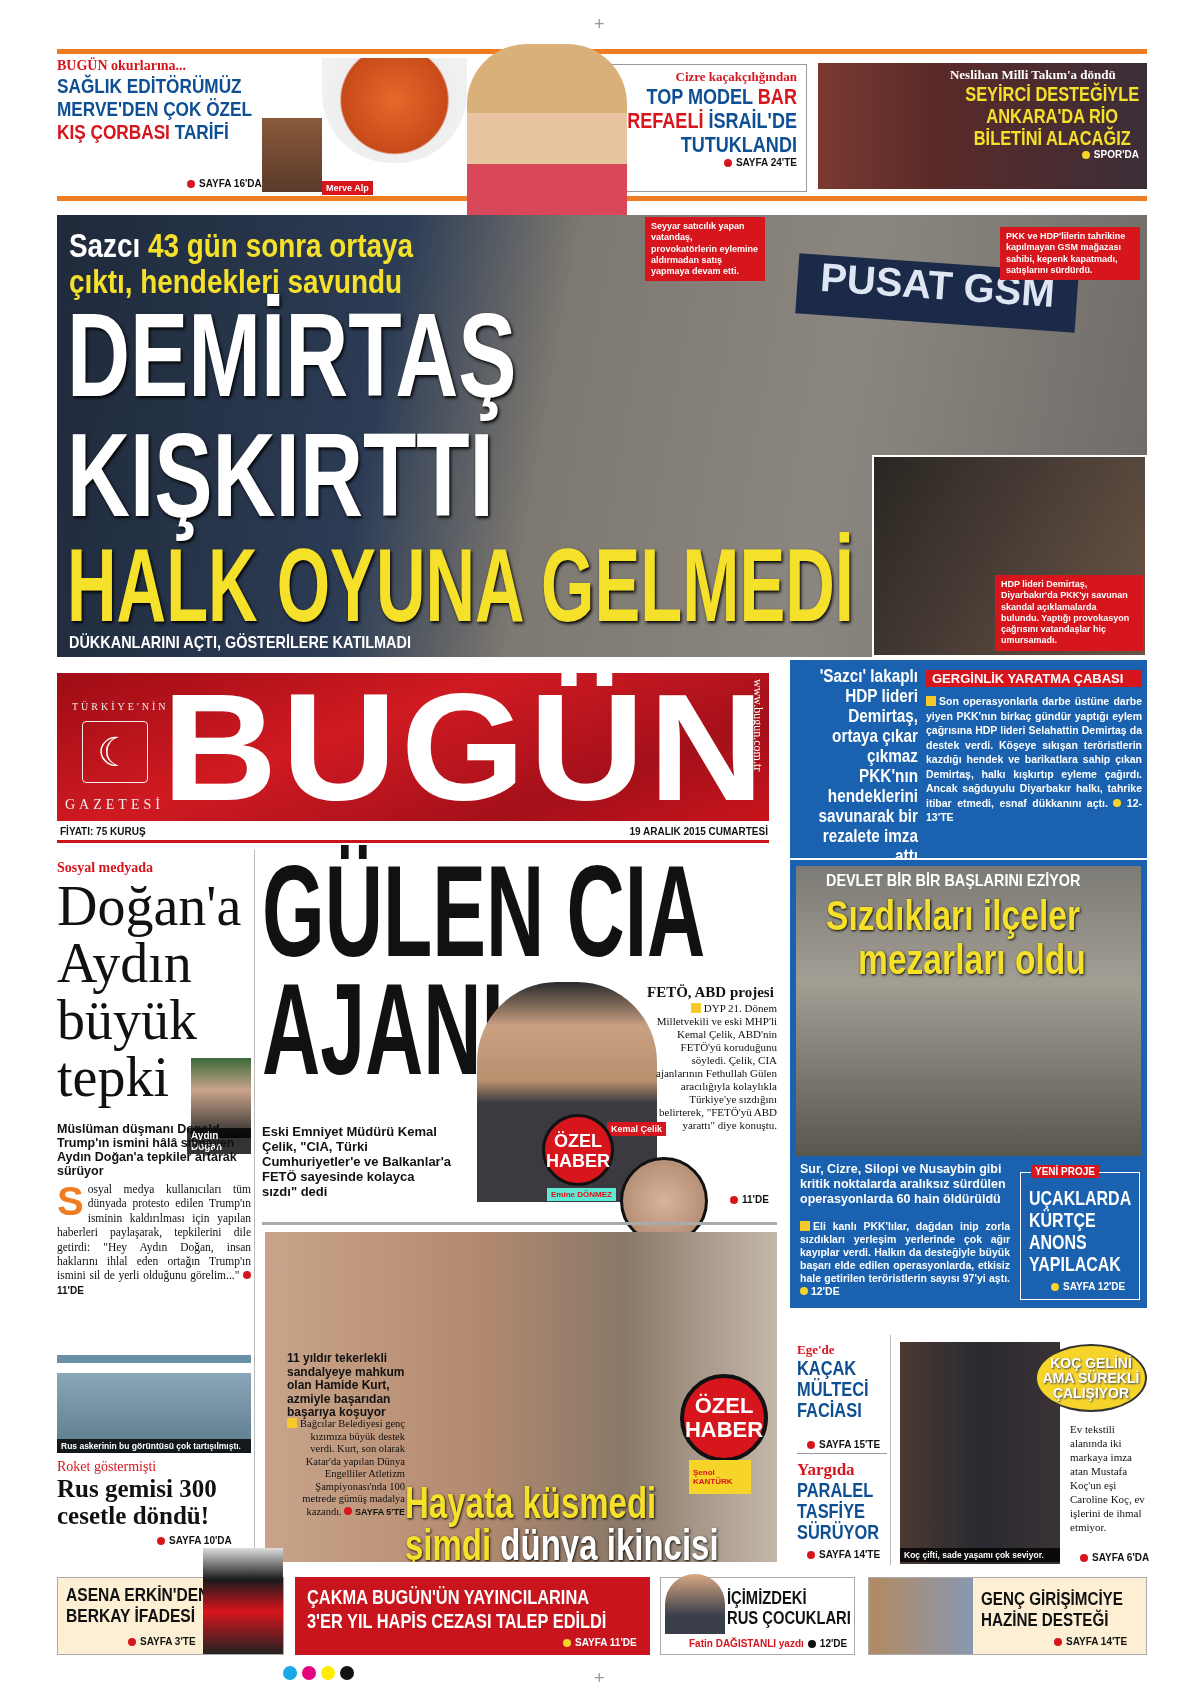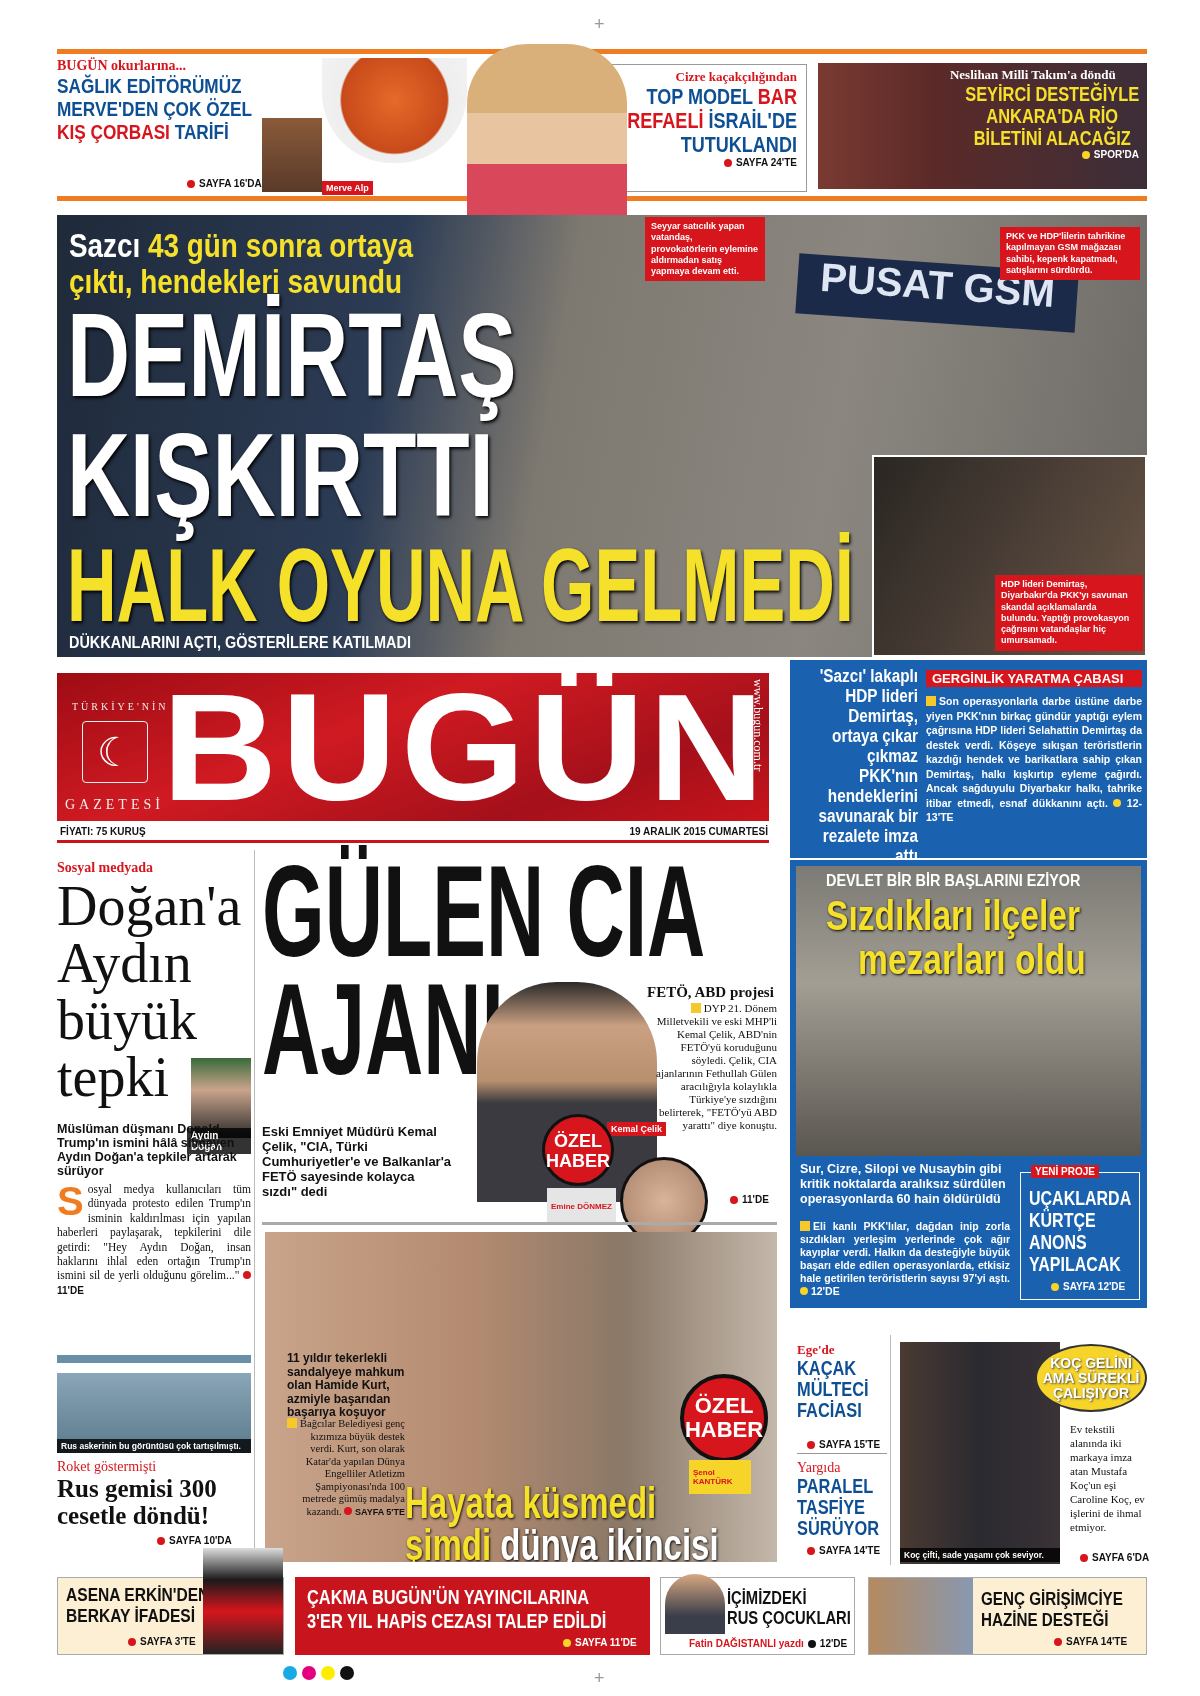--- a/index.html
+++ b/index.html
@@ -147,21 +147,21 @@
     <div>GÜLEN CIA</div>
     <div>AJANI</div>
   </div>
   <div class="abs photo" style="left:215px;top:130px;width:180px;height:220px;background:linear-gradient(#2a2a2a 0,#caa082 20%,#b8906e 45%,#3a3a40 55%);border-radius:80px 80px 0 0"></div>
   <div class="abs cap" style="left:345px;top:270px;background:#d7151d">Kemal Çelik</div>
   <div class="abs" style="left:358px;top:305px;width:88px;height:88px;border-radius:50%;border:3px solid #111;background:radial-gradient(#d8b49a,#a88068)"></div>
   <div class="abs" style="left:280px;top:262px;width:72px;height:72px;border-radius:50%;background:#d7151d;border:3px solid #111;color:#fff;font-weight:bold;font-size:18px;line-height:20px;text-align:center;padding-top:14px">
     <div>ÖZEL</div>
       <div>HABER</div>
   </div>
-  <div class="abs" style="left:285px;top:336px;background:#e5e5e5;color:#d7151d;font-size:8px;font-weight:bold;padding:14px 4px">Emine DÖNMEZ</div>
+  <div class="abs" style="left:285px;top:336px;background:#5eead4;color:#d7151d;font-size:8px;font-weight:bold;padding:2px 4px">Emine DÖNMEZ</div>
   <div class="abs" style="left:0;top:272px;width:190px;font-weight:bold;font-size:13px;line-height:15px">Eski Emniyet Müdürü Kemal Çelik, "CIA, Türki Cumhuriyetler'e ve Balkanlar'a FETÖ sayesinde kolayca sızdı" dedi</div>
   <div class="abs serif" style="left:385px;top:132px;font-weight:bold;font-size:15px">FETÖ, ABD projesi</div>
   <div class="abs body-serif" style="left:385px;top:150px;width:130px;font-size:11px;line-height:13px;text-align:right"><span class="sq"></span><span>DYP 21. Dönem Milletvekili ve eski MHP'li Kemal Çelik, ABD'nin FETÖ'yü koruduğunu söyledi. Çelik, CIA ajanlarının Fethullah Gülen aracılığıyla kolaylıkla Türkiye'ye sızdığını belirterek, "FETÖ'yü ABD yarattı" diye konuştu.</span></div>
   <div class="abs ref" style="left:468px;top:342px">
       <span class="dot"></span>
       <span>11'DE</span>
     </div>
 </div>
 <div class="abs" style="left:262px;top:1222px;width:515px;height:3px;background:#aaa"></div>
 
@@ -210,21 +210,21 @@
       <div>MÜLTECİ</div>
       <div>FACİASI</div>
   </div>
   <div class="ref" style="margin-top:18px;padding-left:10px">
       <span class="dot"></span>
       <span>SAYFA 15'TE</span>
     </div>
 </div>
 <div class="abs" style="left:797px;top:1453px;width:90px;height:1px;background:#999"></div>
 <div class="abs" style="left:797px;top:1460px;width:90px;height:105px">
-  <div class="serif red" style="font-weight:normal;font-size:14px">Yargıda</div>
+  <div class="serif red" style="font-weight:bold;font-size:17px">Yargıda</div>
   <div class="blue" style="font-weight:bold;font-size:20px;line-height:21px;transform:scaleX(.82);transform-origin:left">
     <div>PARALEL</div>
       <div>TASFİYE</div>
       <div>SÜRÜYOR</div>
   </div>
   <div class="ref" style="margin-top:6px;padding-left:10px">
       <span class="dot"></span>
       <span>SAYFA 14'TE</span>
     </div>
 </div>

